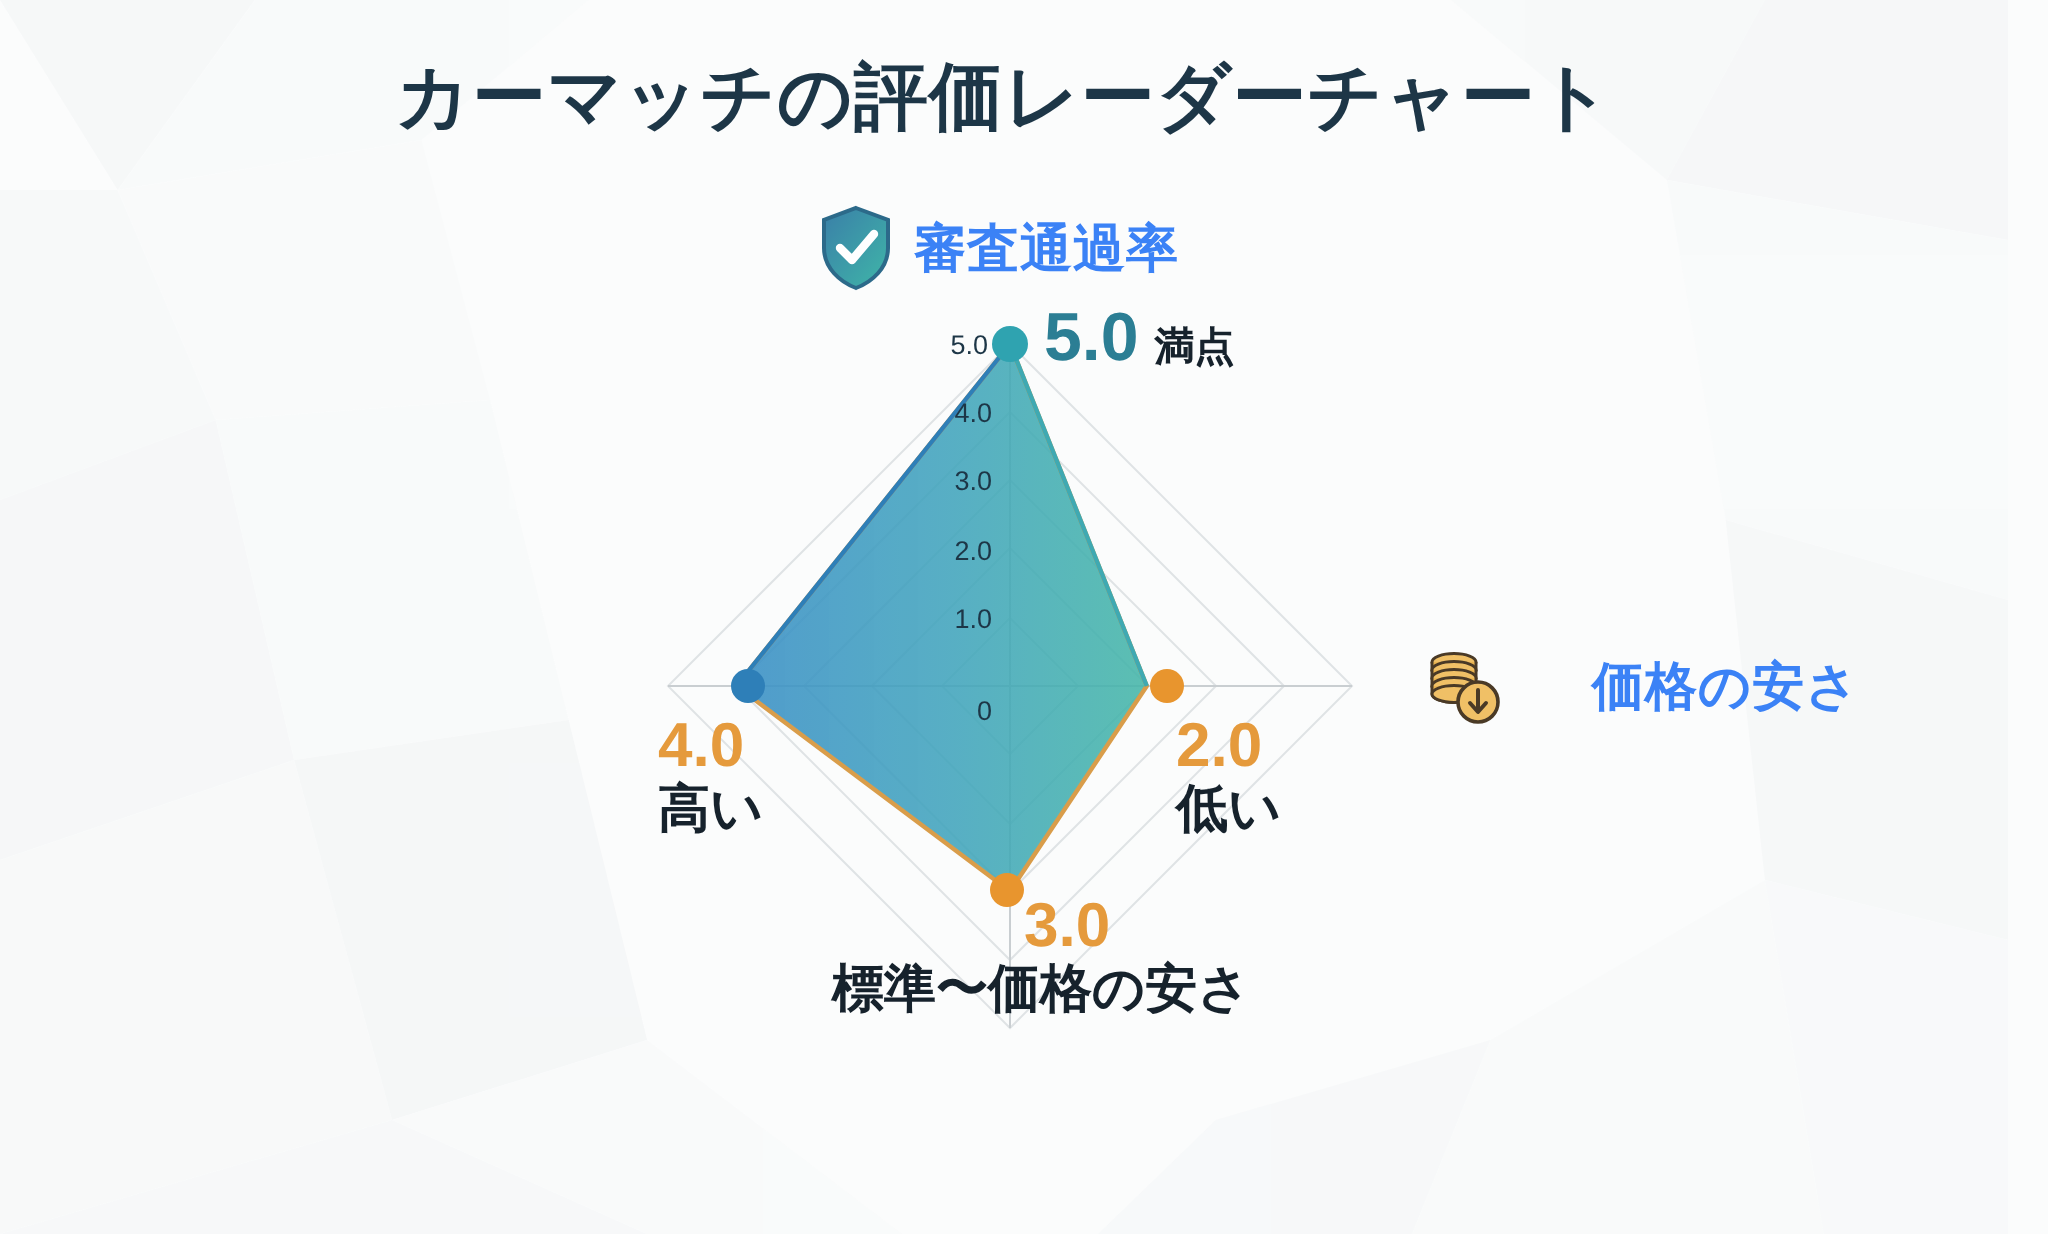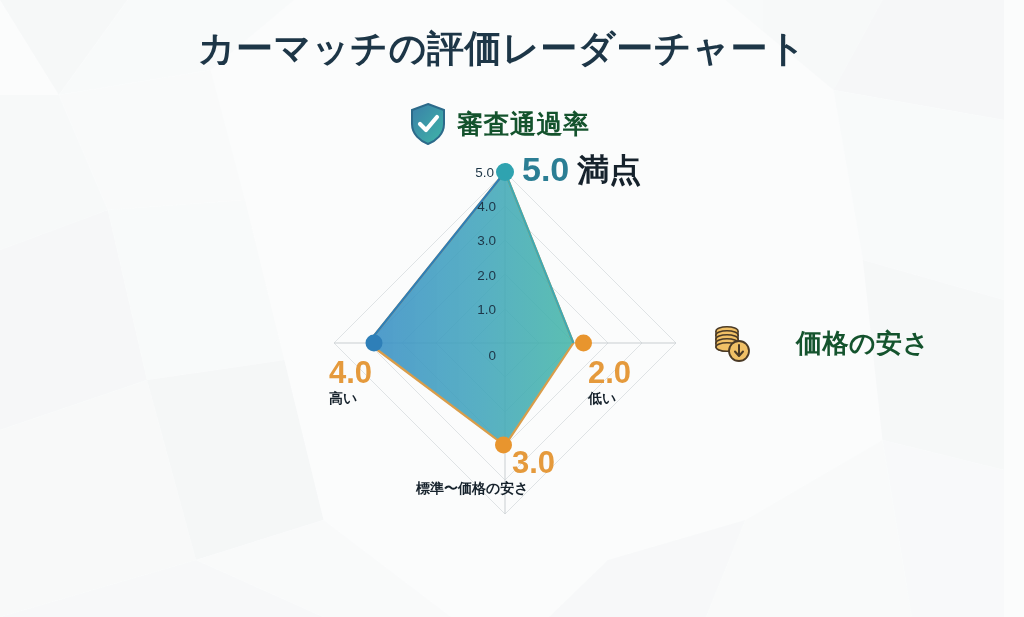--- a/index.html
+++ b/index.html
@@ -36,42 +36,42 @@
     position:absolute;
     display:flex;
     align-items:center;
     gap:9px;
     z-index:6;
     white-space:nowrap;
   }
   .axis-label .lbl {
     font-size:26px;
     font-weight:bold;
-    color:#14532d;
+    color:#3b82f6;
     letter-spacing:0.5px;
     text-align:right;
   }
   .axis-icon { display:block; flex:0 0 auto; }
 
   #label-top    { left:408px; top:102px; }
   #label-right  { left:710px; top:322px;gap:44px; }
   #label-bottom { left:414px; top:541px; }
   #label-left   { left:52px;  top:320px; }
 
   
   .value-ann { position:absolute; z-index:7; white-space:nowrap; }
   .value-ann .num {
     font-size:31px; font-weight:bold; line-height:1.05;
   }
   .value-ann .desc {
-    font-size:14px; font-weight:bold; color:#16222c; line-height:1.15;
+    font-size:26px; font-weight:bold; color:#16222c; line-height:1.15;
   }
   .value-ann.inline { display:flex; align-items:baseline; gap:8px; }
   .value-ann.inline .num { font-size:34px; }
-  .value-ann.inline .desc { font-size:32px; }
+  .value-ann.inline .desc { font-size:20px; }
 
   #ann-top    { left:522px; top:152px; }
   #ann-right  { left:588px; top:357px; }
   #ann-bottom { left:512px; top:447px; }
   #ann-left   { left:329px; top:357px; text-align:left; }
 
   .tick-text {
     font-size:13.5px;
     fill:#1d3647;
     font-family:"Liberation Sans","DejaVu Sans",sans-serif;

